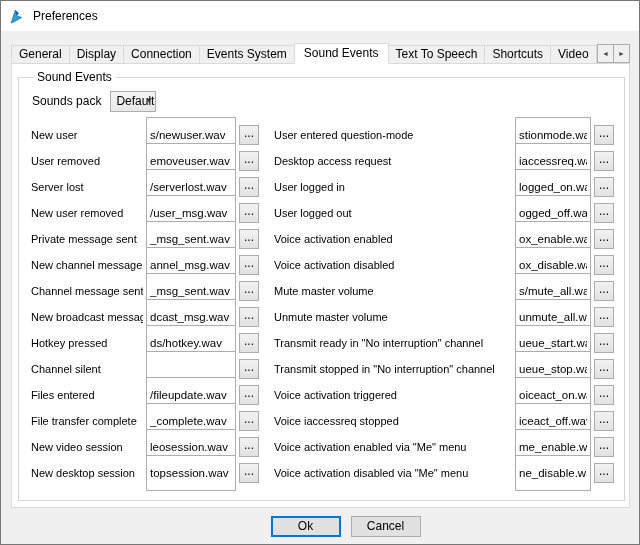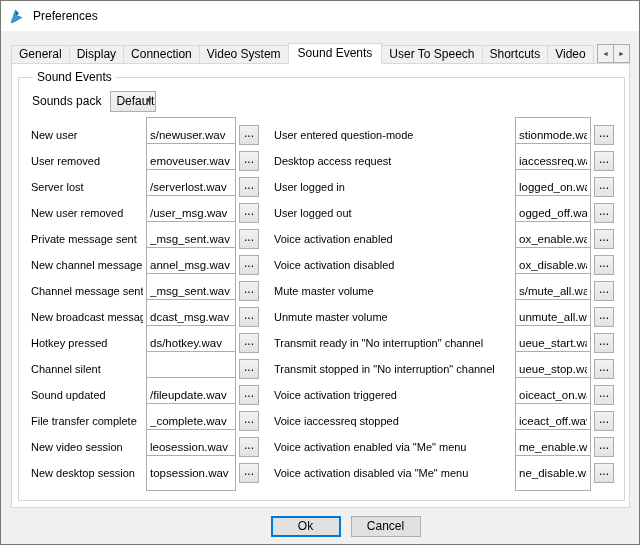--- a/index.html
+++ b/index.html
@@ -73,23 +73,23 @@
     <span class="title-text">Preferences</span>
   </div>
 
   <div class="content">
 
     <div class="tabbar">
       <div class="tab-strip">
           <div class="tab">General</div>
           <div class="tab">Display</div>
           <div class="tab">Connection</div>
-          <div class="tab">Video System</div>
+          <div class="tab">Events System</div>
           <div class="tab active">Sound Events</div>
-          <div class="tab">User To Speech</div>
+          <div class="tab">Text To Speech</div>
           <div class="tab">Shortcuts</div>
           <div class="tab">Video</div>
         </div>
       <div class="tab-scrollers">
         <div class="tab-scroller">
           <span>◄</span>
         </div>
         <div class="tab-scroller">
           <span>►</span>
         </div>
@@ -162,21 +162,21 @@
             <button class="browse-btn">...</button>
             <span class="event-label right-label">Transmit ready in "No interruption" channel</span>
             <input type="text" class="event-input" value="ueue_start.wav" style="">
             <button class="browse-btn">...</button>
             <span class="event-label">Channel silent</span>
             <input type="text" class="event-input" value="" style="">
             <button class="browse-btn">...</button>
             <span class="event-label right-label">Transmit stopped in "No interruption" channel</span>
             <input type="text" class="event-input" value="ueue_stop.wav" style="">
             <button class="browse-btn">...</button>
-            <span class="event-label">Sound updated</span>
+            <span class="event-label">Files entered</span>
             <input type="text" class="event-input" value="/fileupdate.wav" style="">
             <button class="browse-btn">...</button>
             <span class="event-label right-label">Voice activation triggered</span>
             <input type="text" class="event-input" value="oiceact_on.wav" style="">
             <button class="browse-btn">...</button>
             <span class="event-label">File transfer complete</span>
             <input type="text" class="event-input" value="_complete.wav" style="">
             <button class="browse-btn">...</button>
             <span class="event-label right-label">Voice iaccessreq stopped</span>
             <input type="text" class="event-input" value="iceact_off.wav" style="">

